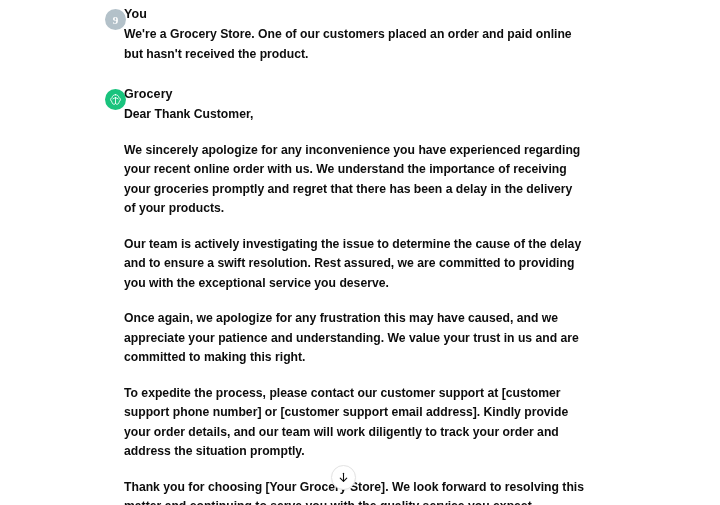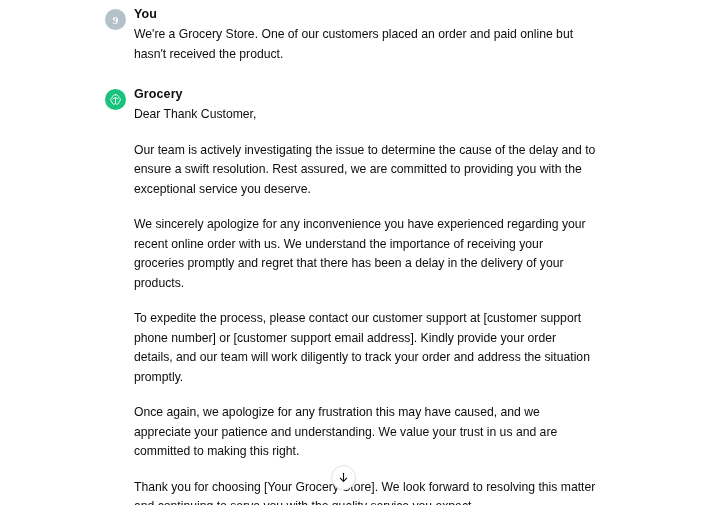--- a/index.html
+++ b/index.html
@@ -49,36 +49,37 @@
     font-size: 11px;
     color: #ffffff;
   }
   .avatar.gpt-avatar {
     background: #19c37d;
     border-radius: 50%;
   }
   .avatar.gpt-avatar svg { display: block; }
 
   .msg-body {
-    margin-left: 34px;
+    margin-left: 24px;
     max-width: 462px;
   }
   .author {
     font-size: 12.5px;
     font-weight: bold;
     line-height: 17px;
     margin: 0 0 2px 0;
     color: #0d0d0d;
     letter-spacing: 0.1px;
   }
   .para {
     font-size: 12.2px;
     line-height: 19.5px;
     margin: 0;
     color: #0d0d0d;
+    font-weight: bold;
   }
   .user .para {
     margin-bottom: 0;
   }
   .assistant .para + .para {
     margin-top: 16px;
   }
 
   .scroll-button {
     position: absolute;
@@ -114,24 +115,24 @@
   <div class="message assistant">
     <div class="avatar gpt-avatar">
       <svg width="13" height="13" viewBox="0 0 24 24" fill="none" stroke="#ffffff" stroke-width="1.6" stroke-linecap="round" stroke-linejoin="round">
         <path d="M12 3.2 C8.2 3.2 6 5.6 6 8.2 C4 9 3 10.6 3 12.3 C3 14.2 4.3 15.6 5.6 16.2 C5.2 18.6 6.8 20.8 9.4 20.8 C10.8 20.8 11.6 20.1 12 19.4 C12.4 20.1 13.3 20.8 14.7 20.8 C17.2 20.8 18.8 18.6 18.4 16.2 C19.7 15.6 21 14.2 21 12.3 C21 10.6 20 9 18 8.2 C18 5.6 15.8 3.2 12 3.2 Z"></path>
         <path d="M12 8.4 L12 19.2 M12 8.4 L7.2 10.9 M12 8.4 L16.8 10.9"></path>
       </svg>
     </div>
     <div class="msg-body">
       <div class="author">Grocery</div>
       <p class="para">Dear Thank Customer,</p>
+      <p class="para">We sincerely apologize for any inconvenience you have experienced regarding your recent online order with us. We understand the importance of receiving your groceries promptly and regret that there has been a delay in the delivery of your products.</p>
       <p class="para">Our team is actively investigating the issue to determine the cause of the delay and to ensure a swift resolution. Rest assured, we are committed to providing you with the exceptional service you deserve.</p>
-      <p class="para">We sincerely apologize for any inconvenience you have experienced regarding your recent online order with us. We understand the importance of receiving your groceries promptly and regret that there has been a delay in the delivery of your products.</p>
+      <p class="para">Once again, we apologize for any frustration this may have caused, and we appreciate your patience and understanding. We value your trust in us and are committed to making this right.</p>
       <p class="para">To expedite the process, please contact our customer support at [customer support phone number] or [customer support email address]. Kindly provide your order details, and our team will work diligently to track your order and address the situation promptly.</p>
-      <p class="para">Once again, we apologize for any frustration this may have caused, and we appreciate your patience and understanding. We value your trust in us and are committed to making this right.</p>
       <p class="para">Thank you for choosing [Your Grocery Store]. We look forward to resolving this matter and continuing to serve you with the quality service you expect.</p>
 
     </div>
   </div>
 
 </div>
 
 <button class="scroll-button">
   <span>
     <svg width="13" height="13" viewBox="0 0 24 24" fill="none" stroke="#0d0d0d" stroke-width="2" stroke-linecap="round" stroke-linejoin="round">

